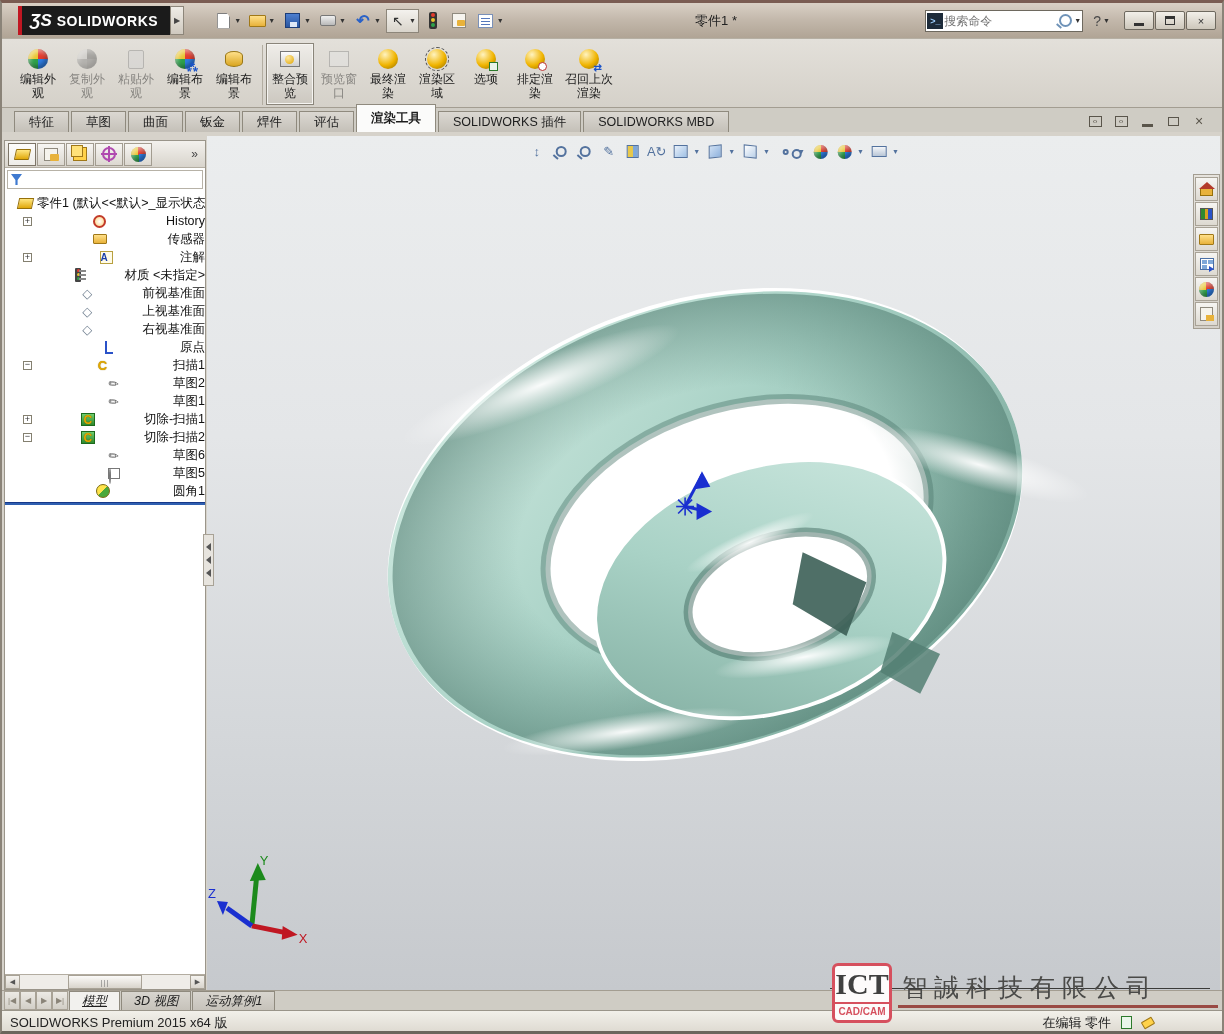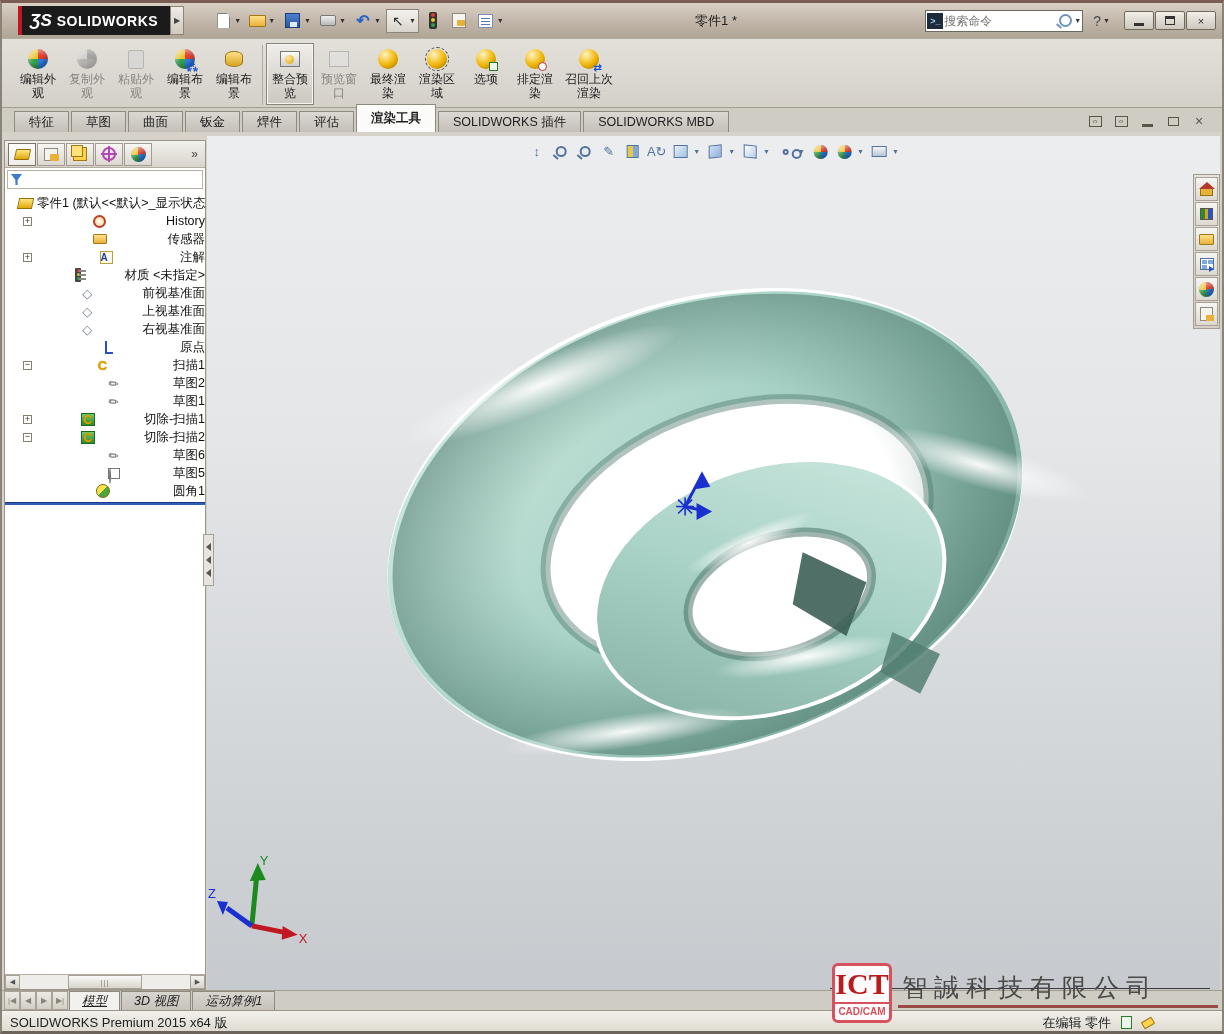--- a/index.html
+++ b/index.html
@@ -218,21 +218,21 @@
     display:flex; align-items:center; padding:0 8px; font-size:13px; color:#222; }
   .sb-right { margin-left:auto; display:flex; align-items:center; gap:10px; padding-right:60px; }
   .sb-doc-ic { width:11px; height:13px; background:#eaf6ea; border:1px solid #2c7a2c; }
   .sb-tag-ic { width:12px; height:8px; background:#ffd24a; border:1px solid #a07818; transform:rotate(-30deg); border-radius:1px; }
 
   
   .watermark { position:absolute; left:828px; top:958px; width:392px; height:72px; z-index:20; pointer-events:none; }
   .wm-box { position:absolute; left:2px; top:2px; width:60px; height:60px; background:#fdfbfb;
     border:3px solid #d6505e; border-radius:6px; overflow:hidden; }
   .wm-logo { display:block; text-align:center; font-family:"Liberation Serif",serif; font-weight:bold;
-    font-size:30px; color:#b91c1c; line-height:36px; }
+    font-size:30px; color:#404040; line-height:36px; }
   .wm-sub { display:block; text-align:center; font-size:10px; color:#d6505e; border-top:2px solid #d6505e;
     line-height:15px; font-weight:bold; }
   .wm-cn { position:absolute; left:72px; top:10px; font-family:"Liberation Serif",serif; font-size:25px;
     color:#4a4a48; letter-spacing:7px; white-space:nowrap; }
   .wm-line1 { position:absolute; left:0; top:27px; width:380px; height:1px; background:#3a3a38; }
   .wm-line2 { position:absolute; left:68px; top:44px; width:320px; height:3px; background:#9a4a44; }
   .wm-en { position:absolute; left:74px; top:48px; font-size:17px; font-weight:bold; color:#55534e;
     white-space:nowrap; text-shadow:0 0 2px rgba(255,255,255,.8); }
 </style>
 </head>

